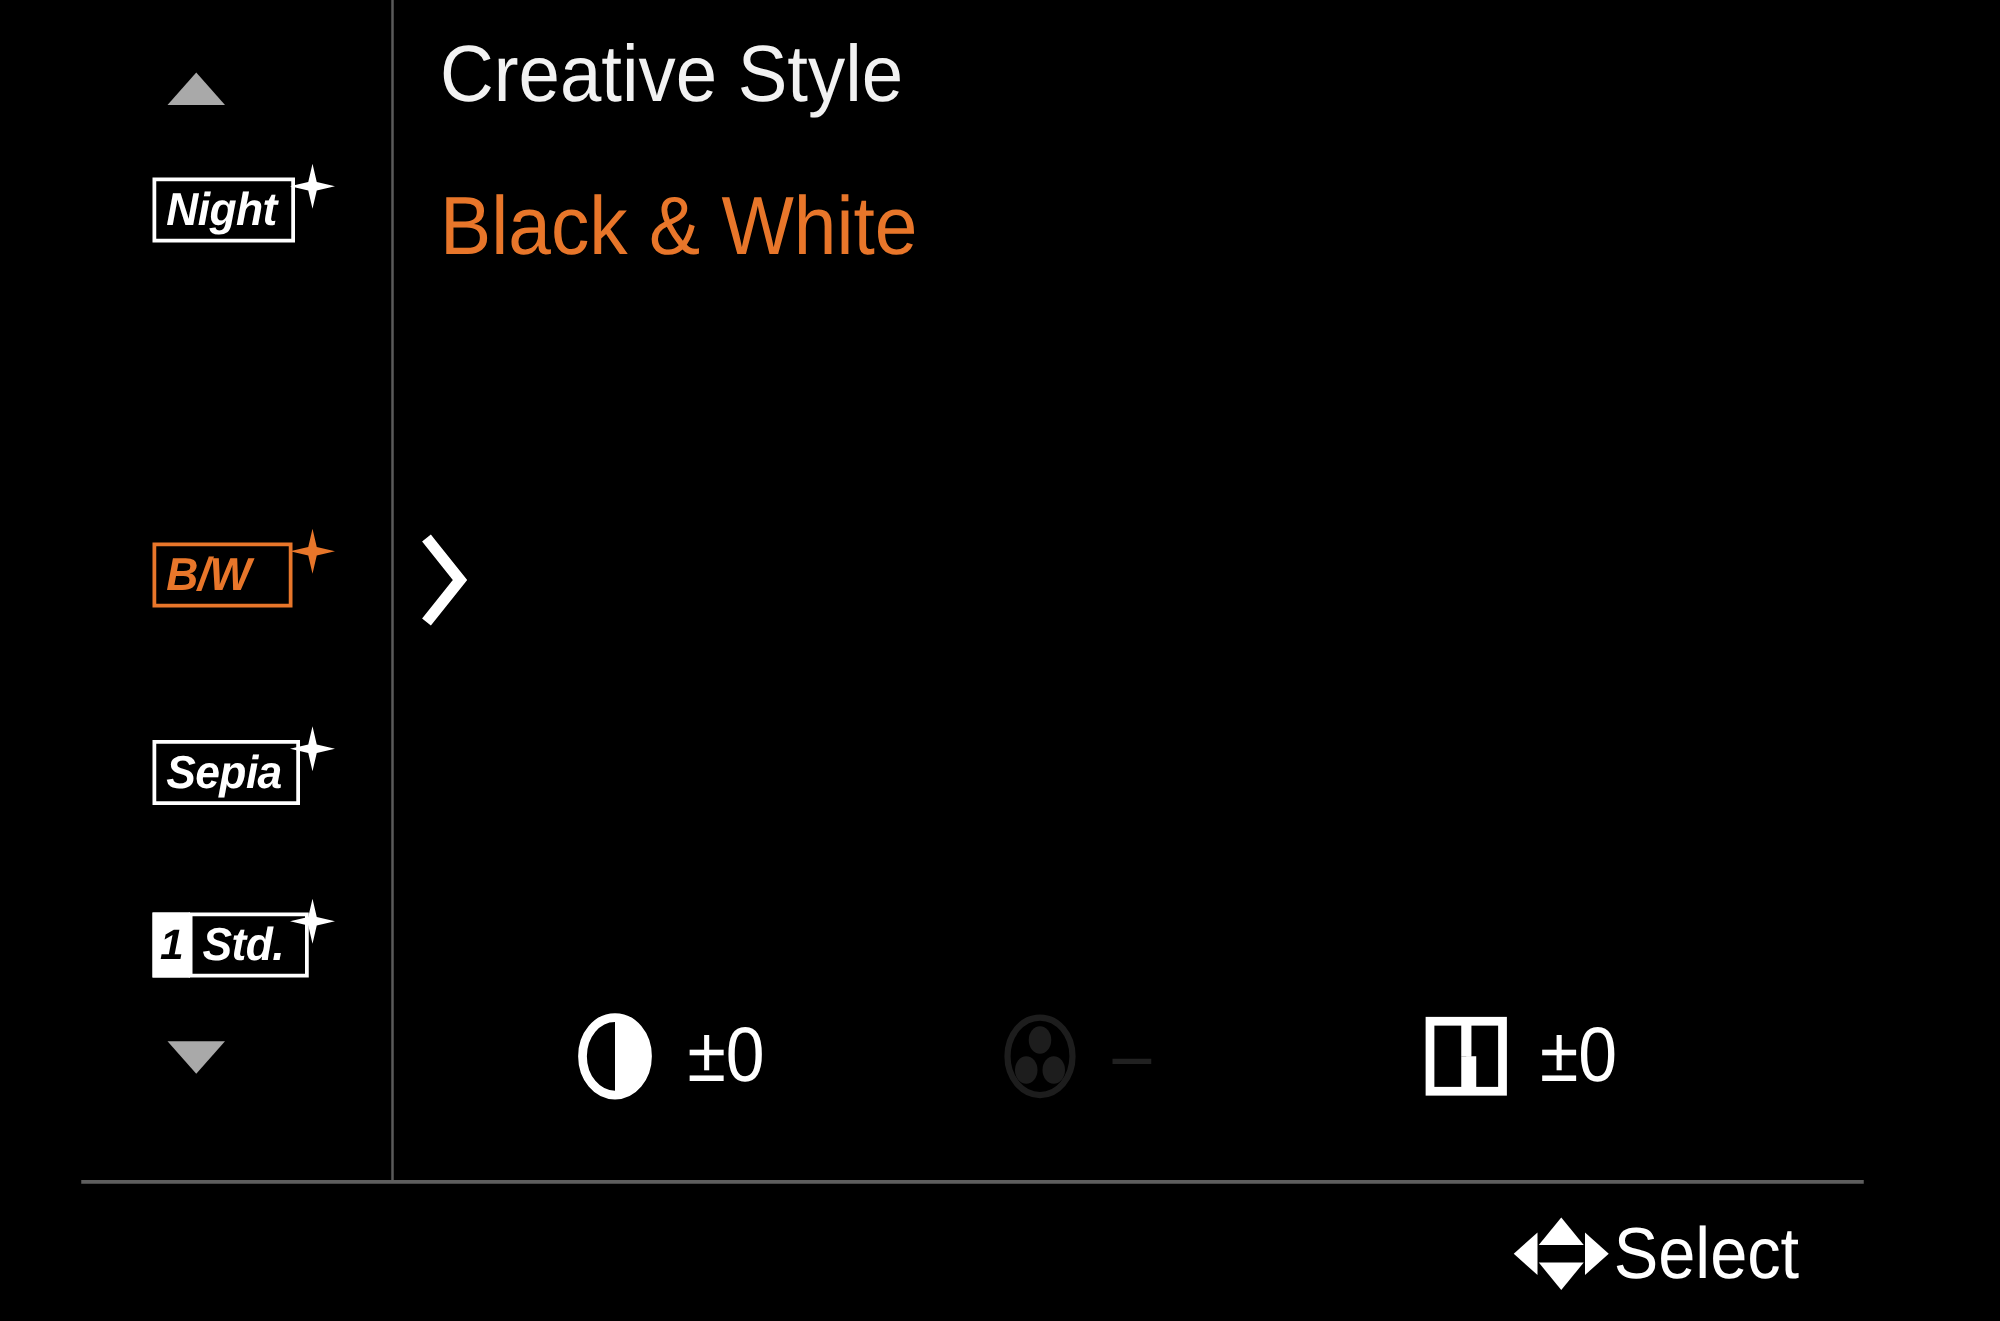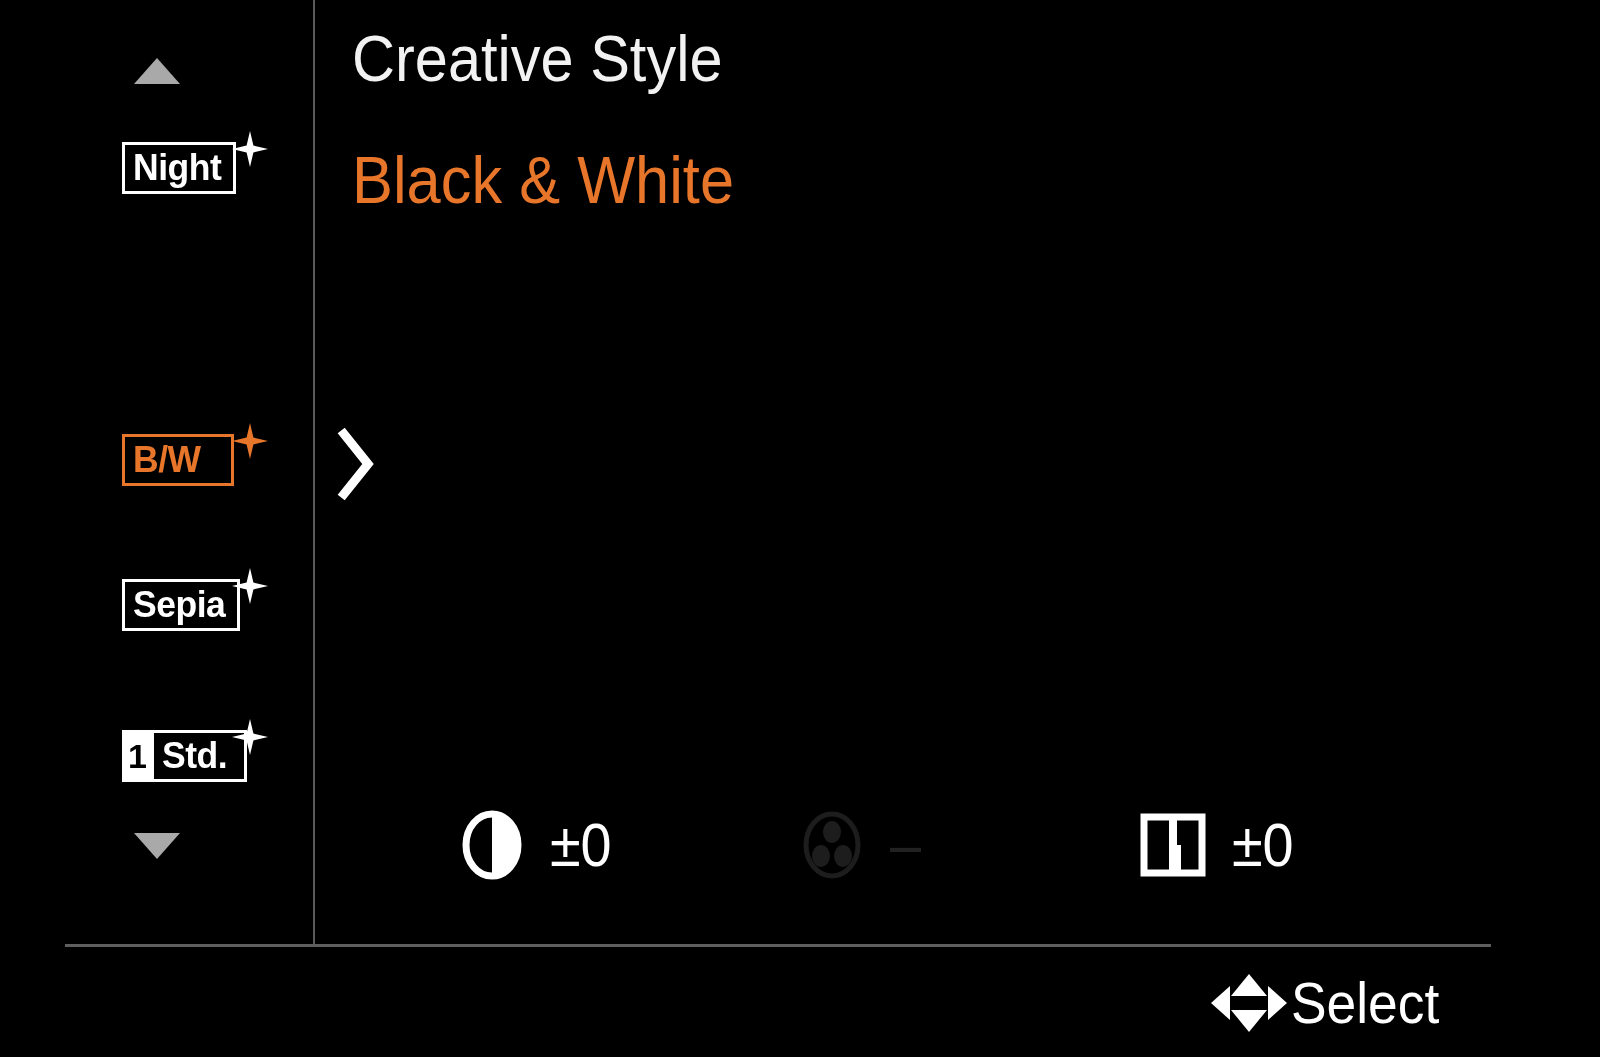--- a/index.html
+++ b/index.html
@@ -53,20 +53,21 @@
     width: 313px;
     height: 62px;
   }
   .item-inner {
     position: absolute;
     left: 122px;
     top: 0;
     height: 52px;
     display: flex;
     align-items: stretch;
+    font-style: italic;
   }
   
   .num-box {
     width: 30px;
     background: #ffffff;
     color: #000000;
     font-size: 34px;
     font-weight: 700;
     line-height: 50px;
     text-align: center;
@@ -296,21 +297,21 @@
           <span class="txt">B/W</span>
         </div>
         <span class="sparkle" style="left:108px;">
           <svg width="40" height="40" viewBox="0 0 40 40">
             <path d="M20 2 L23.4 16.6 L38 20 L23.4 23.4 L20 38 L16.6 23.4 L2 20 L16.6 16.6 Z" fill="#ffffff"></path>
           </svg>
         </span>
       </div>
     </div>
 
-    <div class="style-item" style="top:579px;text-align:center;">
+    <div class="style-item" style="top:592px;text-align:center;">
       <div class="item-inner">
         <div class="label-box">
           <span class="txt">Sepia</span>
         </div>
         <span class="sparkle" style="left:108px;">
           <svg width="40" height="40" viewBox="0 0 40 40">
             <path d="M20 2 L23.4 16.6 L38 20 L23.4 23.4 L20 38 L16.6 23.4 L2 20 L16.6 16.6 Z" fill="#ffffff"></path>
           </svg>
         </span>
       </div>

